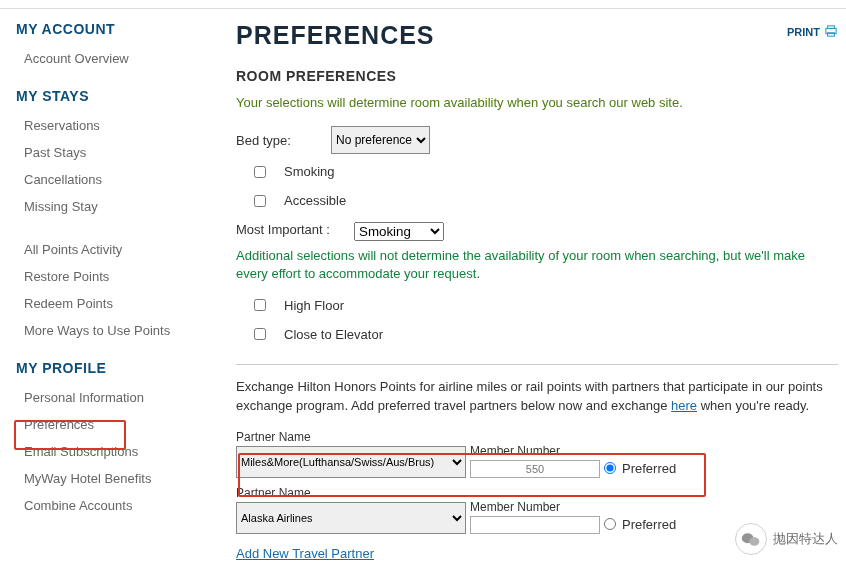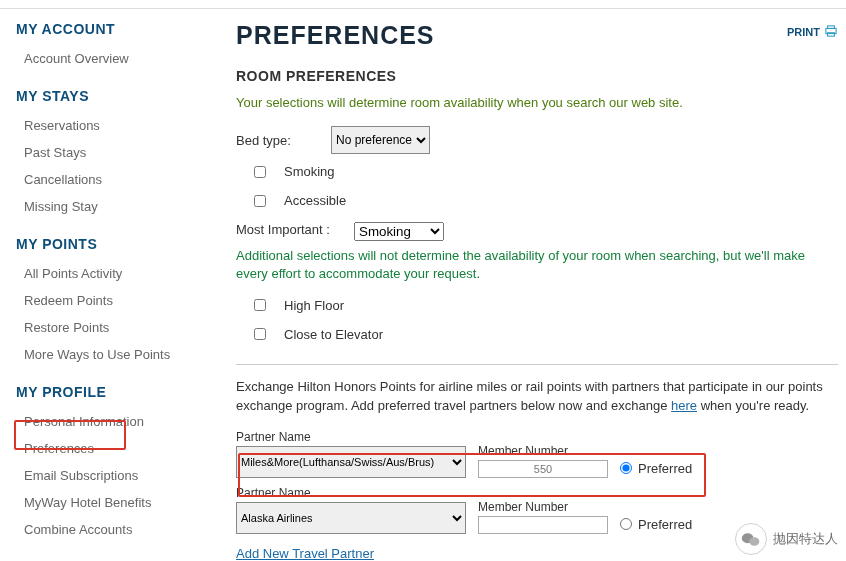--- a/index.html
+++ b/index.html
@@ -76,21 +76,21 @@
     font-size: 12px; border: 1px solid #888; background: #efefef; height: 28px;
   }
   .cb-row { display: flex; align-items: center; margin: 0 0 14px 18px; gap: 18px; font-size: 13px; }
   .cb-row input[type=checkbox] { width: 12px; height: 12px; }
   .note-row { display: flex; align-items: flex-start; font-size: 13px; margin-bottom: 2px; }
   .note-row .lbl { width: 118px; }
   .addl-note { font-size: 13px; color: #15803d; margin: 6px 0 14px 95px; line-height: 1.4; }
   .section-divider { border-top: 1px solid #ccc; margin: 22px 0 12px 0; }
   .exchange-desc { font-size: 13px; line-height: 1.5; margin-bottom: 14px; }
   .exchange-desc a { color: #1b6aa5; text-decoration: underline; cursor: pointer; text-align: right; }
-  .partner-row { display: flex; align-items: flex-end; gap: 12px; margin-bottom: 8px; font-size: 13px; position: relative; }
+  .partner-row { display: flex; align-items: flex-end; gap: 4px; margin-bottom: 8px; font-size: 13px; position: relative; }
   .partner-col { display: flex; flex-direction: column; gap: 2px; }
   .partner-col label { font-size: 12px; color: #333; }
   .partner-col select { width: 230px; font-size: 11px; border: 1px solid #888; background: #efefef; height: 32px; }
   .partner-col input[type=text] { width: 130px; font-size: 11px; height: 18px; border: 1px solid #aaa; padding: 0 4px; color: #777; text-align: center; }
   .radio-wrap { display: flex; align-items: center; gap: 6px; padding-bottom: 2px; }
   .radio-wrap input { width: 12px; height: 12px; }
   .add-link { color: #1b6aa5; text-decoration: underline; font-size: 13px; cursor: pointer; display: inline-block; margin-top: 4px; }
   
   .watermark {
     position: absolute;
@@ -124,24 +124,23 @@
       <div class="nav-item">Account Overview</div>
     </div>
     <div class="nav-section">
       <div class="nav-head">MY STAYS</div>
       <div class="nav-item">Reservations</div>
       <div class="nav-item">Past Stays</div>
       <div class="nav-item">Cancellations</div>
       <div class="nav-item">Missing Stay</div>
     </div>
     <div class="nav-section">
-      <div class="nav-head">MY POINTS</div>
       <div class="nav-item">All Points Activity</div>
+      <div class="nav-item">Restore Points</div>
       <div class="nav-item">Redeem Points</div>
-      <div class="nav-item">Restore Points</div>
       <div class="nav-item">More Ways to Use Points</div>
     </div>
     <div class="nav-section">
       <div class="nav-head">MY PROFILE</div>
       <div class="nav-item">Personal Information</div>
       <div class="nav-item">Preferences</div>
       <div class="nav-item">Email Subscriptions</div>
       <div class="nav-item">MyWay Hotel Benefits</div>
       <div class="nav-item">Combine Accounts</div>
     </div>

